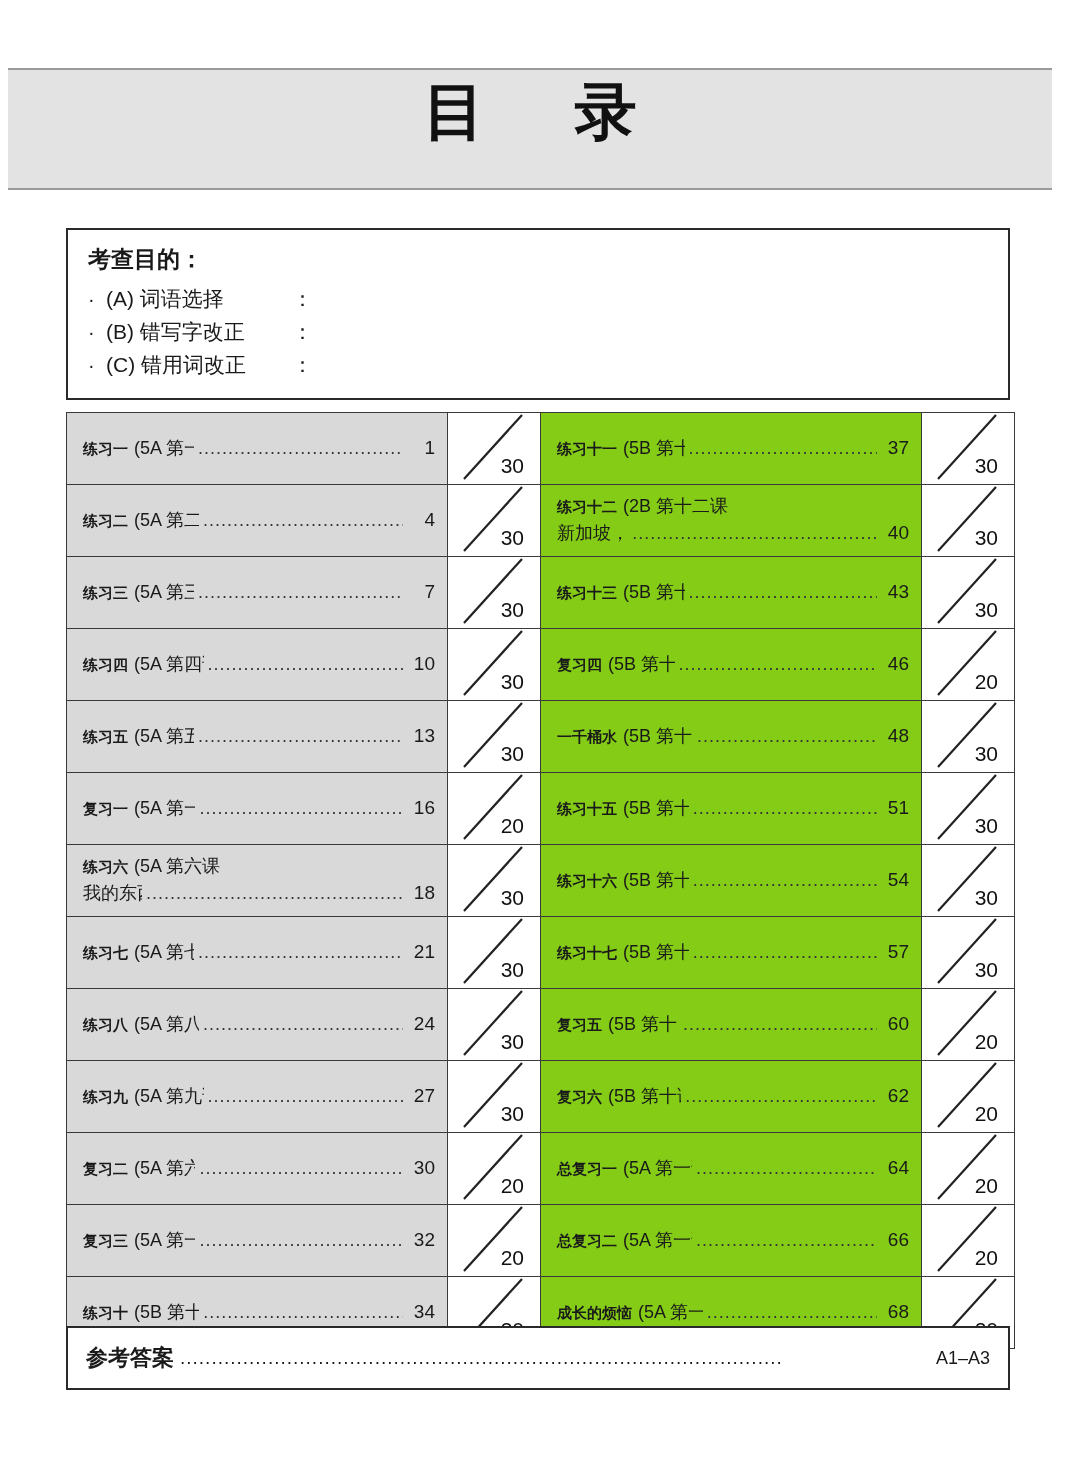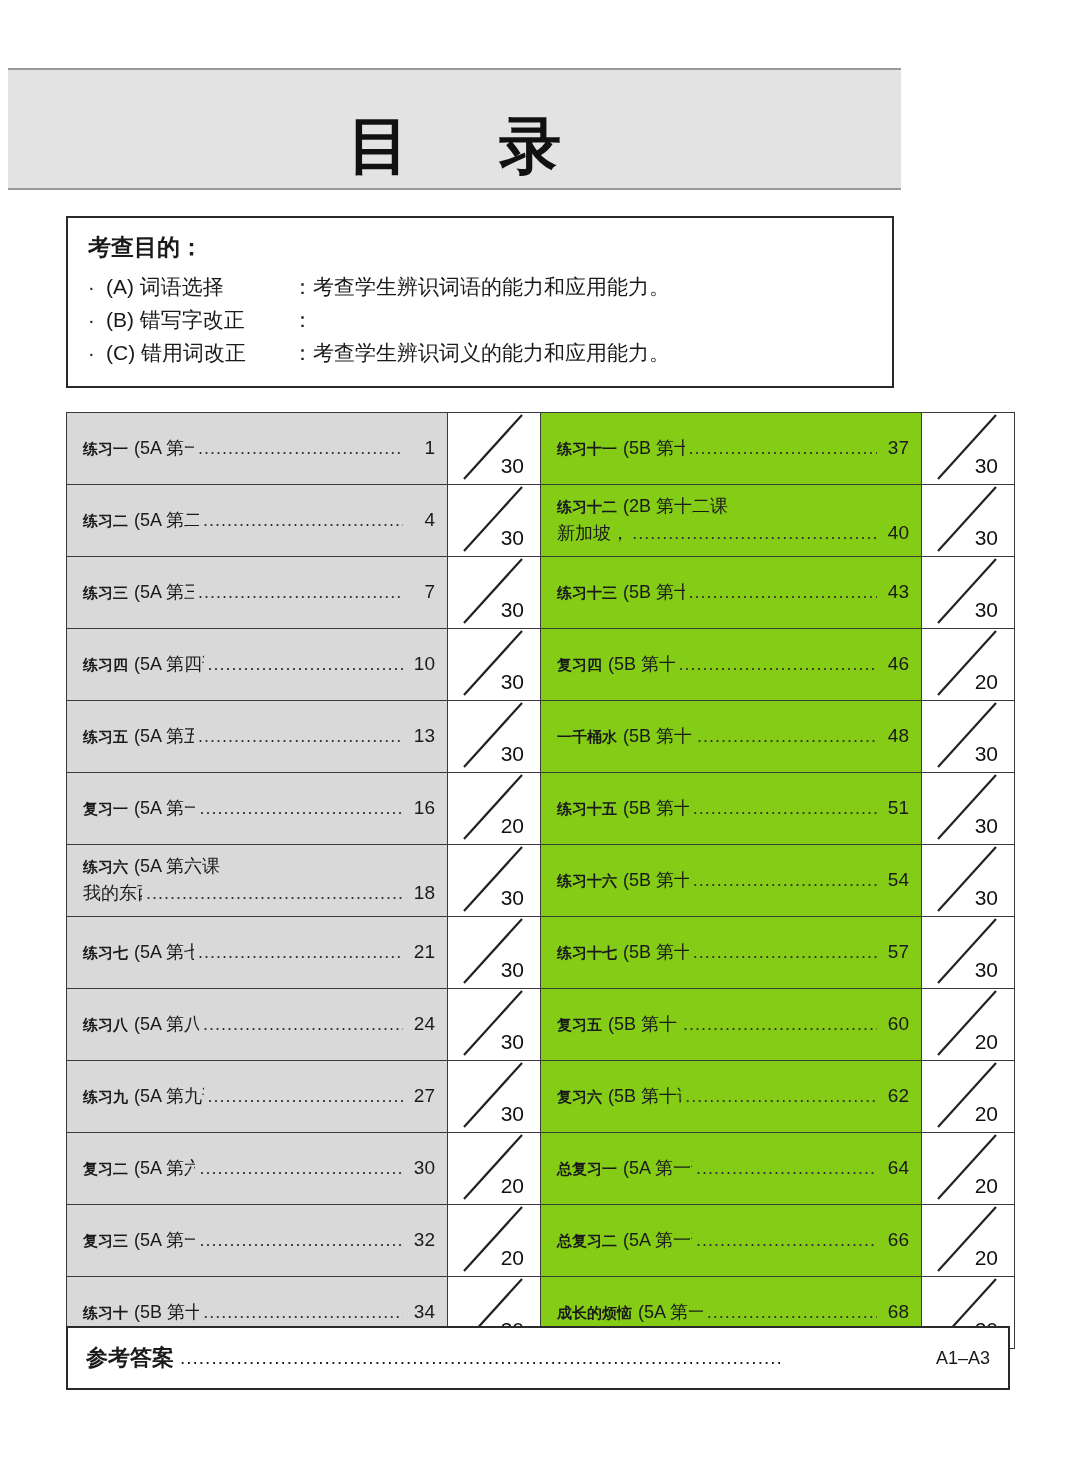--- a/index.html
+++ b/index.html
@@ -14,44 +14,44 @@
     color: #1a1a1a;
     position: relative;
     overflow: hidden;
   }
 
   
   .title-band {
     position: absolute;
     left: 8px;
     top: 68px;
-    width: 893px;
+    width: 1044px;
     height: 118px;
     background: #e3e3e3;
     border-top: 2px solid #9a9a9a;
     border-bottom: 2px solid #9a9a9a;
     display: flex;
-    align-items: flex-end;
+    align-items: flex-start;
     justify-content: center;
   }
   .title-text {
     font-size: 62px;
     font-weight: bold;
     letter-spacing: 34px;
     text-indent: 34px;
     color: #111;
     font-family: "DejaVu Sans", "Liberation Sans", sans-serif;
   }
 
   
   .purpose-box {
     position: absolute;
     left: 66px;
-    top: 216px;
-    width: 828px;
+    top: 228px;
+    width: 944px;
     box-sizing: border-box;
     border: 2px solid #2a2a2a;
     padding: 14px 36px 16px 20px;
     background: #fff;
   }
   .purpose-title {
     font-size: 23px;
     font-weight: bold;
     margin-bottom: 7px;
   }
@@ -196,34 +196,32 @@
   <div class="title-text">目 录</div>
 </div>
 
 <div class="purpose-box">
   <div class="purpose-title">考查目的：</div>
 
   <div class="purpose-line">
     <span class="bullet-dot">·</span>
     <span class="purpose-tag">(A) 词语选择</span>
     <span>：</span>
-    <span>考查学生辨识词语的能力和应用能力。</span>
   </div>
 
   <div class="purpose-line">
     <span class="bullet-dot">·</span>
     <span class="purpose-tag">(B) 错写字改正</span>
     <span>：</span>
   </div>
 
   <div class="purpose-line">
     <span class="bullet-dot">·</span>
     <span class="purpose-tag">(C) 错用词改正</span>
     <span>：</span>
-    <span>考查学生辨识词义的能力和应用能力。</span>
   </div>
 </div>
 
 <table class="toc">
   <tbody id="toc-body">
       <tr>
         <td class="col-entry">
           <div class="entry">
             <div class="entry-row">
               <span class="ex-name">练习一</span>

